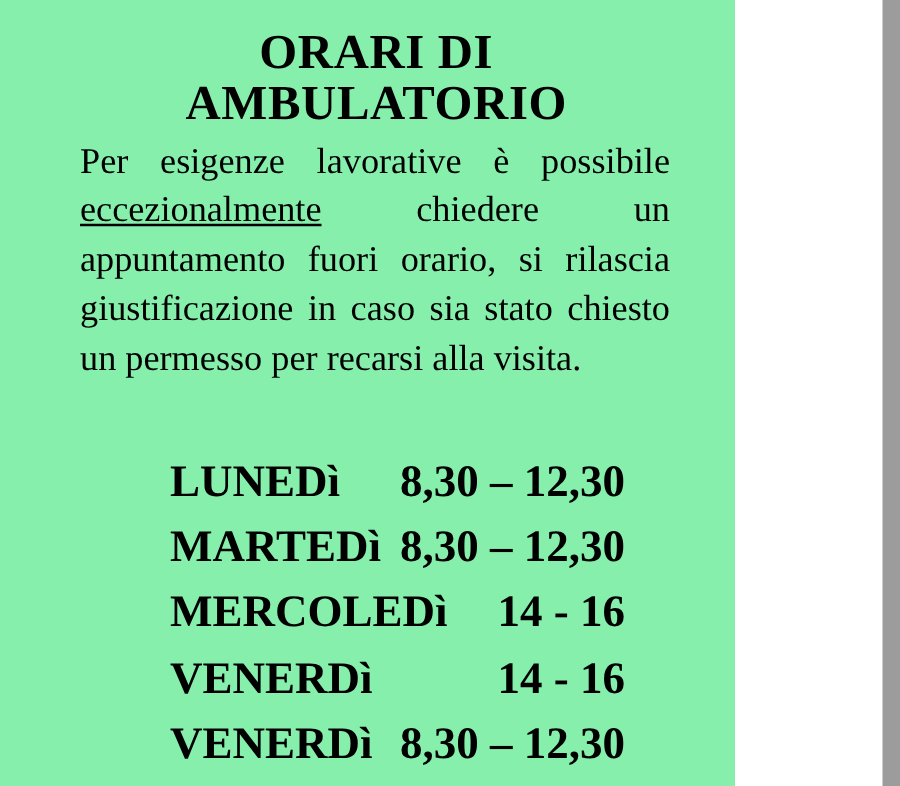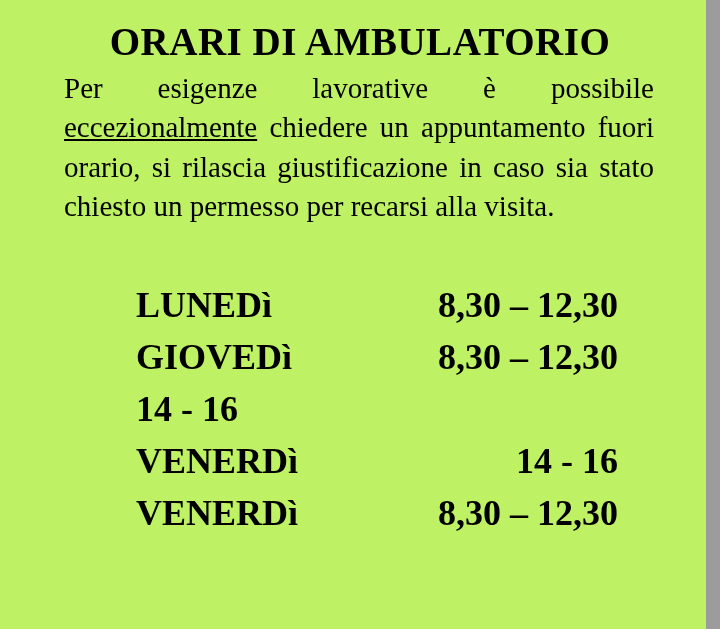--- a/index.html
+++ b/index.html
@@ -12,23 +12,23 @@
     background: #ffffff;
     font-family: "Liberation Serif", "DejaVu Serif", serif;
     color: #000000;
     overflow: hidden;
     position: relative;
   }
   .page {
     position: absolute;
     left: 0;
     top: 0;
-    width: 706px;
+    width: 588px;
     height: 629px;
-    background: #bef264;
+    background: #86efac;
     box-sizing: border-box;
   }
   .right-edge {
     position: absolute;
     right: 0;
     top: 0;
     width: 14px;
     height: 629px;
     background: #9c9c9c;
   }
@@ -86,24 +86,25 @@
     <h1 class="title">ORARI DI AMBULATORIO</h1>
 
     <p class="intro"><span>Per esigenze lavorative è possibile </span><span class="u">eccezionalmente</span><span> chiedere un appuntamento fuori orario, si rilascia giustificazione in caso sia stato chiesto un permesso per recarsi alla visita.</span></p>
 
     <div class="schedule">
       <div class="row row-1">
         <span class="day">LUNEDì</span>
         <span class="hours">8,30 – 12,30</span>
       </div>
       <div class="row row-2">
-        <span class="day">GIOVEDì</span>
+        <span class="day">MARTEDì</span>
         <span class="hours">8,30 – 12,30</span>
       </div>
       <div class="row row-3">
+        <span class="day">MERCOLEDì</span>
         <span class="hours">14 - 16</span>
       </div>
       <div class="row row-4">
         <span class="day">VENERDì</span>
         <span class="hours">14 - 16</span>
       </div>
       <div class="row row-5">
         <span class="day">VENERDì</span>
         <span class="hours">8,30 – 12,30</span>
       </div>

